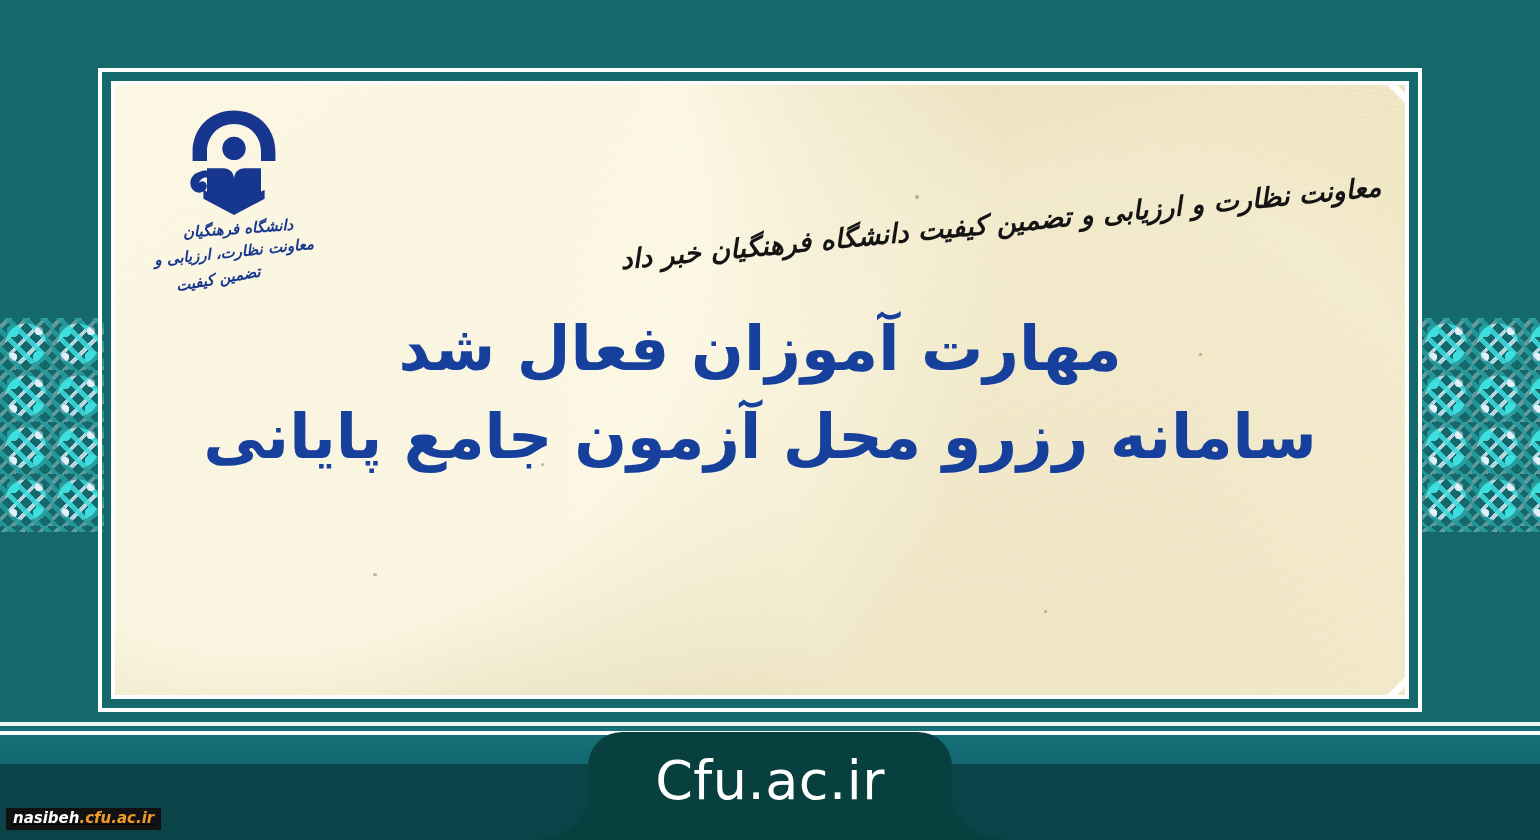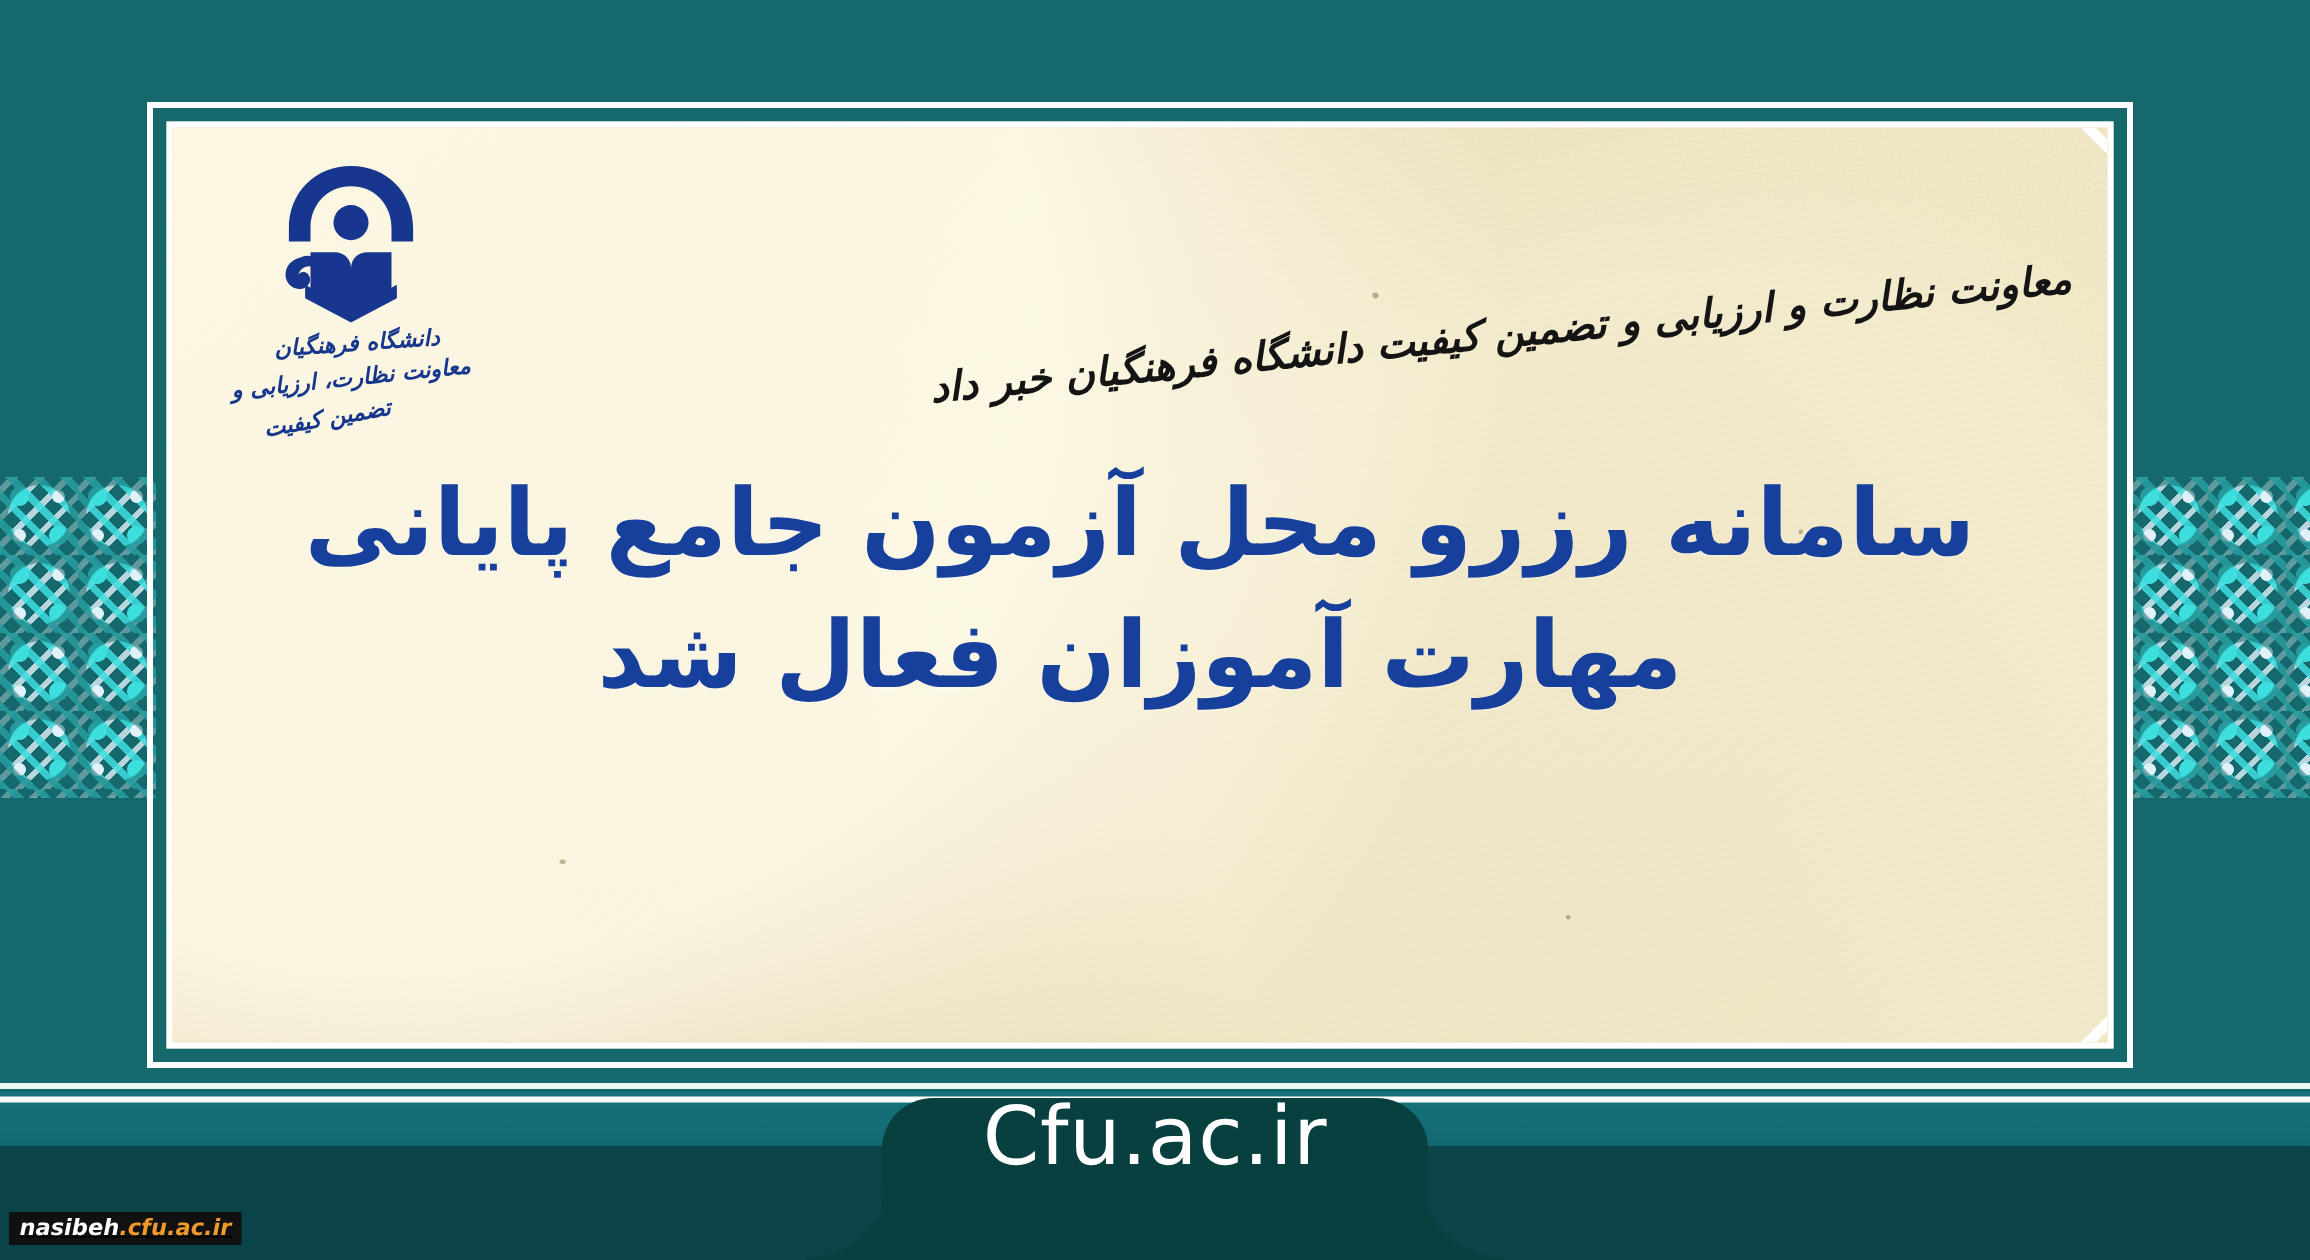--- a/index.html
+++ b/index.html
@@ -204,20 +204,21 @@
   .url-tab {
     position: absolute;
     left: 50%;
     transform: translateX(-50%);
     bottom: 0;
     width: 364px;
     height: 108px;
     background: #07403f;
     border-radius: 34px 34px 0 0;
     display: flex;
+    align-items: center;
     justify-content: center;
   }
   .url-tab::before, .url-tab::after {
     content: "";
     position: absolute;
     bottom: 0;
     width: 54px;
     height: 56px;
     background: #07403f;
   }
@@ -308,22 +309,22 @@
         <div class="logo-caption">
           <span class="l1">دانشگاه فرهنگیان</span>
           <span class="l2">معاونت نظارت، ارزیابی و</span>
           <span class="l3">تضمین کیفیت</span>
         </div>
       </div>
 
       <div class="kicker">معاونت نظارت و ارزیابی و تضمین کیفیت دانشگاه فرهنگیان خبر داد</div>
 
       <div class="headline">
+        <span class="ln">مهارت آموزان فعال شد</span>
         <span class="ln">سامانه رزرو محل آزمون جامع پایانی</span>
-        <span class="ln">مهارت آموزان فعال شد</span>
       </div>
 
     </div>
   </div>
 
   <div class="bottom-bar">
     <div class="bar-dark"></div>
     <div class="url-tab">
       <span class="url-text">Cfu.ac.ir</span>
     </div>

